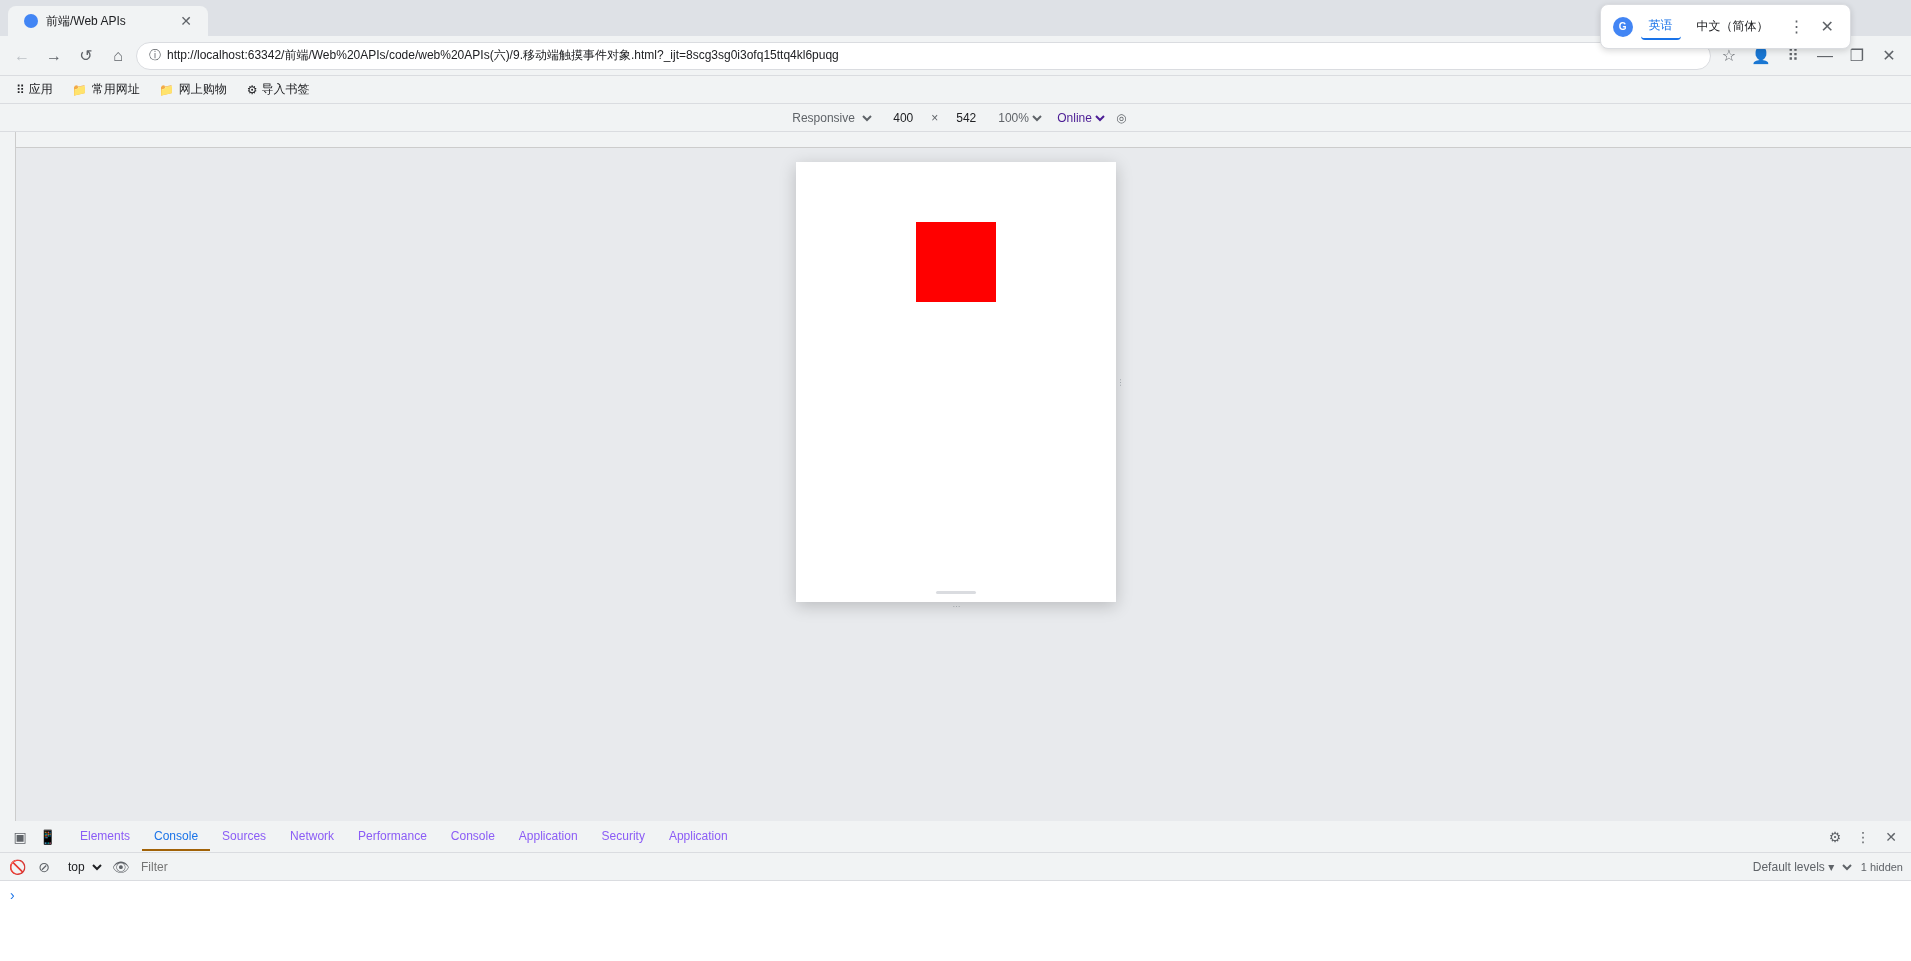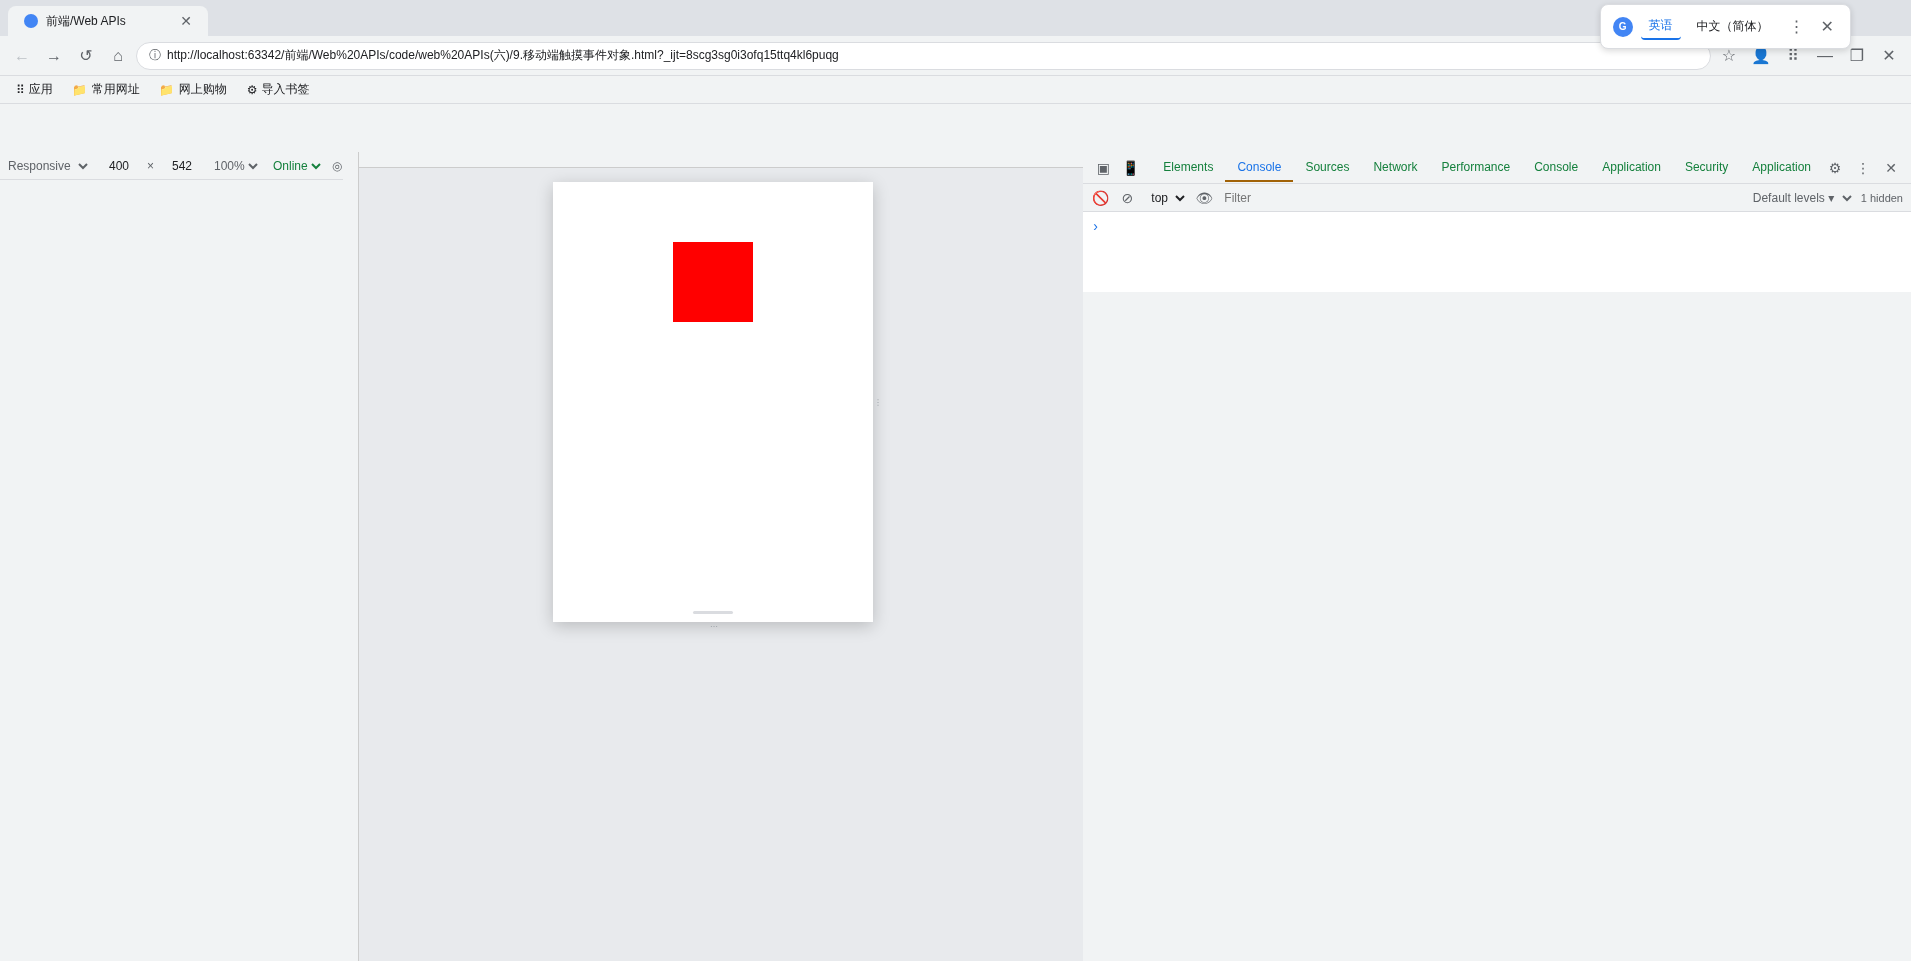--- a/index.html
+++ b/index.html
@@ -34,53 +34,53 @@
     .bookmarks-bar { display: flex; align-items: center; background: #f1f3f4; padding: 2px 8px; height: 28px; gap: 4px; border-bottom: 1px solid #dadce0; }
     .bookmark-item { display: flex; align-items: center; gap: 4px; padding: 2px 8px; border-radius: 4px; cursor: pointer; font-size: 12px; color: #202124; }
     .bookmark-icon { font-size: 12px; }
 
     
     .devtools-bar { display: flex; align-items: center; background: #f1f3f4; border-bottom: 1px solid #dadce0; height: 28px; }
     .devtools-responsive { display: flex; align-items: center; justify-content: center; gap: 8px; width: 100%; font-size: 12px; color: #5f6368; }
     .responsive-select { border: none; background: transparent; font-size: 12px; color: #5f6368; cursor: pointer; padding: 2px 4px; }
     .dim-input { border: none; background: transparent; font-size: 12px; color: #202124; width: 40px; text-align: center; }
     .percent-select { border: none; background: transparent; font-size: 12px; color: #5f6368; cursor: pointer; }
-    .network-select { border: none; background: transparent; font-size: 12px; color: #15803d; cursor: pointer; }
+    .network-select { border: none; background: transparent; font-size: 12px; color: #4c1d95; cursor: pointer; }
     .device-frame { background: white; width: 320px; height: 440px; box-shadow: 0 4px 16px rgba(0,0,0,0.2); position: relative; display: flex; flex-direction: column; }
     .device-content { flex: 1; position: relative; overflow: hidden; }
     .red-box { width: 80px; height: 80px; background: #ff0000; position: absolute; top: 60px; left: 50%; transform: translateX(-50%); }
     .device-handle-bottom { position: absolute; bottom: 8px; left: 50%; transform: translateX(-50%); width: 40px; height: 3px; background: #dadce0; border-radius: 2px; }
     .resize-handle-right { position: absolute; right: -8px; top: 0; bottom: 0; width: 8px; display: flex; align-items: center; justify-content: center; cursor: ew-resize; }
     .resize-handle-bottom { position: absolute; bottom: -8px; left: 0; right: 0; height: 8px; display: flex; align-items: center; justify-content: center; cursor: ns-resize; }
     .resize-handle-corner { position: absolute; right: -8px; bottom: -8px; width: 12px; height: 12px; cursor: nwse-resize; }
     .resize-dots { color: #9aa0a6; font-size: 8px; letter-spacing: -2px; }
     .devtools-tabs { display: flex; align-items: center; background: #f1f3f4; border-bottom: 1px solid #dadce0; padding: 0 8px; height: 32px; gap: 0; }
-    .devtools-tab { padding: 6px 12px; font-size: 12px; color: #15803d; cursor: pointer; border-bottom: 2px solid transparent; white-space: nowrap; }
+    .devtools-tab { padding: 6px 12px; font-size: 12px; color: #8b5cf6; cursor: pointer; border-bottom: 2px solid transparent; white-space: nowrap; }
     .devtools-tab.active { color: #1a73e8; border-bottom: 2px solid #a16207; }
     .devtools-tab-actions { margin-left: auto; display: flex; gap: 4px; }
     .devtools-icon-btn { width: 24px; height: 24px; border-radius: 4px; border: none; background: transparent; cursor: pointer; color: #5f6368; font-size: 14px; display: flex; align-items: center; justify-content: center; }
 
     
     .console-toolbar { display: flex; align-items: center; background: #f1f3f4; border-bottom: 1px solid #dadce0; padding: 2px 8px; height: 28px; gap: 6px; }
     .console-btn { width: 20px; height: 20px; border-radius: 4px; border: none; background: transparent; cursor: pointer; color: #5f6368; font-size: 14px; display: flex; align-items: center; justify-content: center; }
     .context-select { border: none; background: transparent; font-size: 12px; color: #202124; cursor: pointer; padding: 2px 4px; }
     .eye-btn { width: 20px; height: 20px; border-radius: 4px; border: none; background: transparent; cursor: pointer; color: #5f6368; font-size: 14px; }
     .filter-input { flex: 1; border: none; background: transparent; font-size: 12px; color: #202124; padding: 2px 4px; outline: none; }
     .levels-select { border: none; background: transparent; font-size: 12px; color: #5f6368; cursor: pointer; padding: 2px 4px; }
     .hidden-badge { font-size: 11px; color: #5f6368; margin-left: auto; }
 
     
     .console-content { background: white; min-height: 80px; padding: 2px 8px; }
     .console-prompt { display: flex; align-items: center; padding: 4px 2px; }
     .console-arrow { color: #1a73e8; font-size: 14px; margin-right: 8px; }
 
     
-    .layout-container { display: flex; flex-direction: column; height: 961px; gap: 48px; }
+    .layout-container { display: flex; flex-direction: column; height: 961px; }
     .browser-area { flex: 0 0 auto; }
-    .content-devtools { flex: 1; display: flex; }
+    .content-devtools { flex: 1; display: flex; flex-direction: column; }
     .viewport-section { flex: 1; background: #e8eaed; position: relative; }
     .devtools-section { flex: 0 0 auto; }
   </style>
 </head>
 <body>
 
 <div class="layout-container">
 
   <div class="browser-area">
 

